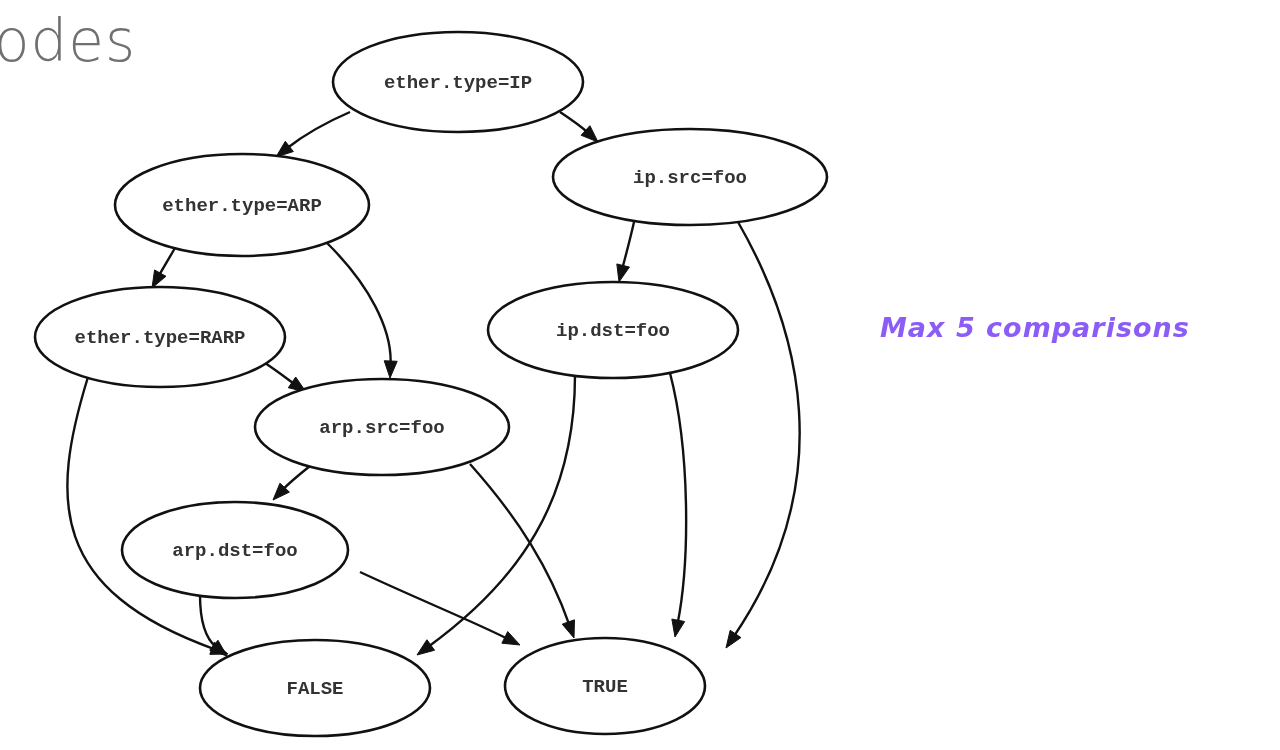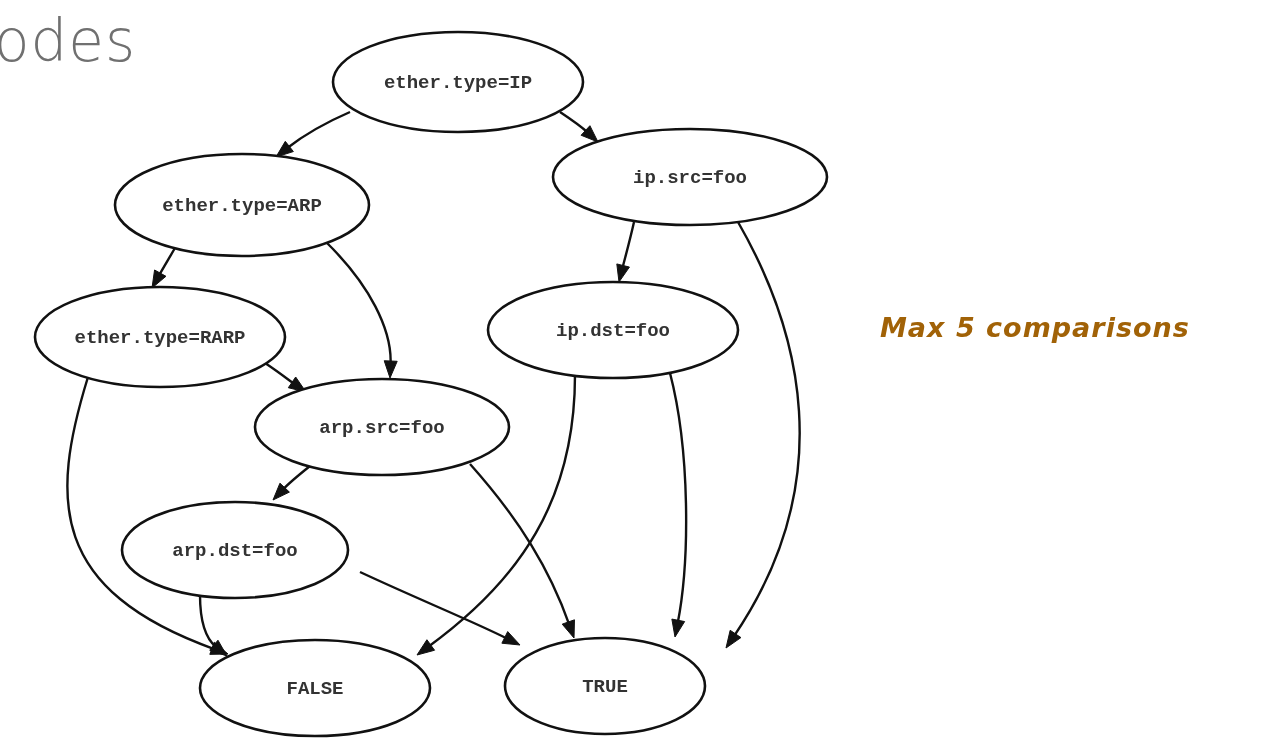--- a/index.html
+++ b/index.html
@@ -6,21 +6,21 @@
     body { width: 1280px; height: 750px; position: relative; overflow: hidden; }
     .slide-title {
       position: absolute; left: -6px; top: 12px;
       font-family: "DejaVu Sans", sans-serif;
       font-weight: 200; font-size: 58px; color: #707070; letter-spacing: 1px;
       line-height: 1; margin: 0;
     }
     .annotation {
       position: absolute; left: 880px; top: 312px;
       font-family: "DejaVu Sans", sans-serif;
-      font-weight: bold; font-size: 27px; color: #a16207; letter-spacing: 1px;
+      font-weight: bold; font-size: 27px; color: #8b5cf6; letter-spacing: 1px;
       font-style: italic;
     }
     svg#graph { position: absolute; left: 0; top: 0; }
     .node-shape { fill: #ffffff; stroke: #111111; stroke-width: 2.6; }
     .node-label {
       font-family: "Liberation Mono", "DejaVu Sans Mono", monospace;
       font-size: 19px; font-weight: bold; fill: #333333;
     }
     .edge-line { fill: none; stroke: #111111; stroke-width: 2.4; }
     .arrow-head { fill: #111111; stroke: #111111; stroke-width: 1; }

